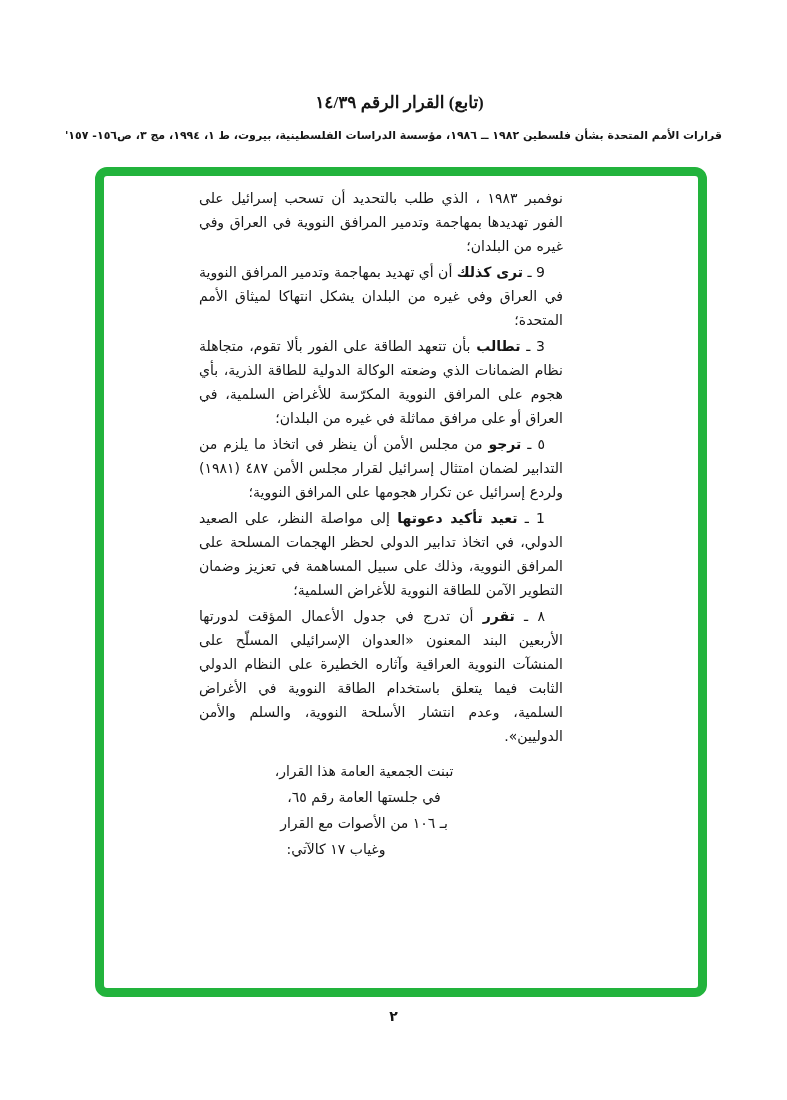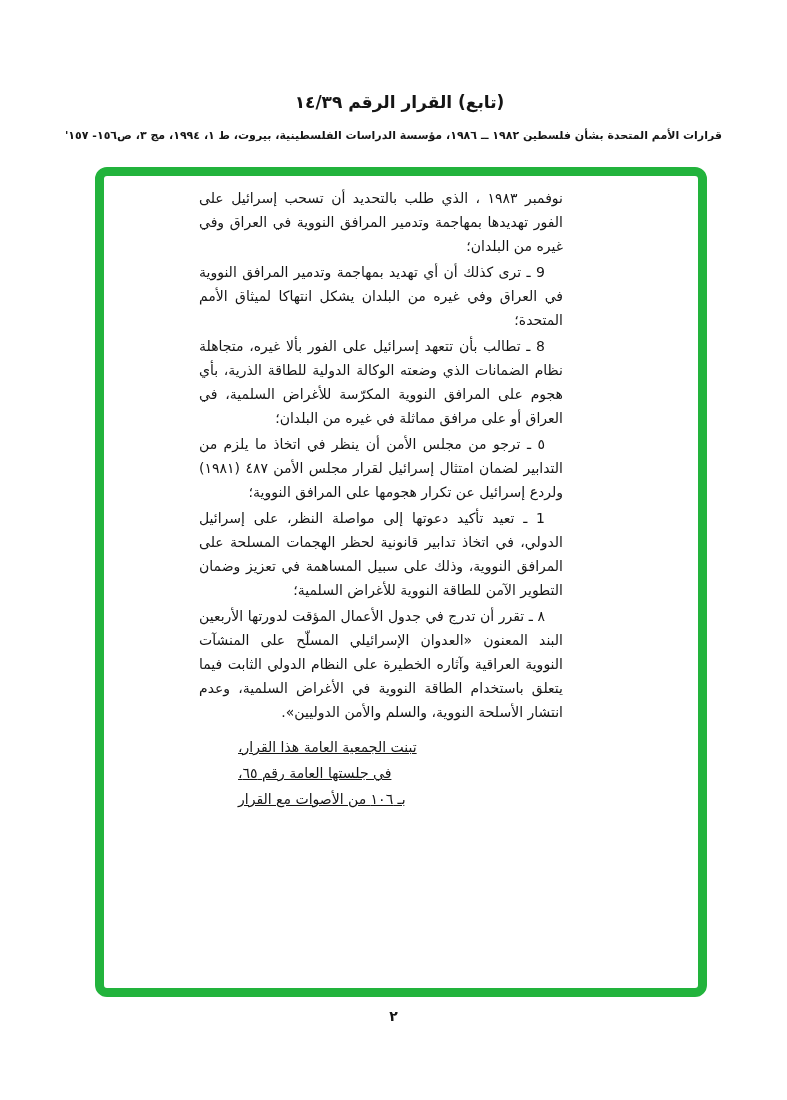--- a/index.html
+++ b/index.html
@@ -10,20 +10,21 @@
     font-family:"DejaVu Sans",sans-serif;
     color:#151515;
     direction:rtl;
     overflow:hidden;
   }
   .doc-title{
     position:absolute;top:92px;left:12px;right:0;
     text-align:center;
     font-size:17px;font-weight:bold;
     letter-spacing:0;
+    font-family:Liberation Serif, serif;
   }
   .doc-source{
     position:absolute;top:129px;left:0;right:0;
     text-align:center;
     font-size:11px;font-weight:bold;
     white-space:nowrap;
   }
   .hl-box{
     position:absolute;
     left:95px;top:167px;
@@ -36,28 +37,27 @@
   }
   .text-main{
     position:absolute;
     top:186px;right:224px;width:368px;
     font-size:14px;
     line-height:24px;
     text-align:justify;
   }
   .para{margin:0 0 2px 4px;}
   .para.numbered{text-indent:18px;}
-  .para b{font-weight:normal;}
+  .para b{font-weight:bold;}
   .adoption{
     margin:10px 73px 0 0;
     width:252px;
     font-size:14px;
     line-height:26px;
-    text-align:left;
-    text-decoration:underline;
+    text-align:center;
   }
   .adoption .line{white-space:nowrap;}
   .adoption .line.centered{padding-left:0;padding-right:56px;}
   .page-number{
     position:absolute;top:1008px;left:0;right:0;
     text-align:center;
     font-size:14px;font-weight:bold;
   }
 </style>
 </head>
@@ -68,26 +68,27 @@
   <div class="doc-title">(تابع) القرار الرقم ١٤/٣٩</div>
 
   <div class="doc-source">قرارات الأمم المتحدة بشأن فلسطين ١٩٨٢ ــ ١٩٨٦، مؤسسة الدراسات الفلسطينية، بيروت، ط ١، ١٩٩٤، مج ٣، ص١٥٦- ١٥٧'</div>
 
   <div class="hl-box" style="border-color: rgb(34, 179, 60);"></div>
 
   <div class="text-main">
 
     <p class="para">نوفمبر ١٩٨٣ ، الذي طلب بالتحديد أن تسحب إسرائيل على الفور تهديدها بمهاجمة وتدمير المرافق النووية في العراق وفي غيره من البلدان؛</p>
       <p class="para numbered"><span>9 ـ </span><b>ترى كذلك</b><span> أن أي تهديد بمهاجمة وتدمير المرافق النووية في العراق وفي غيره من البلدان يشكل انتهاكا لميثاق الأمم المتحدة؛</span></p>
-      <p class="para numbered"><span>8 ـ </span><b>تطالب</b><span> بأن تتعهد إسرائيل على الفور بألا غيره، متجاهلة نظام الضمانات الذي وضعته الوكالة الدولية للطاقة الذرية، بأي هجوم على المرافق النووية المكرّسة للأغراض السلمية، في العراق أو على مرافق مماثلة في غيره من البلدان؛</span></p>
+      <p class="para numbered"><span>3 ـ </span><b>تطالب</b><span> بأن تتعهد الطاقة على الفور بألا تقوم، متجاهلة نظام الضمانات الذي وضعته الوكالة الدولية للطاقة الذرية، بأي هجوم على المرافق النووية المكرّسة للأغراض السلمية، في العراق أو على مرافق مماثلة في غيره من البلدان؛</span></p>
       <p class="para numbered"><span>٥ ـ </span><b>ترجو</b><span> من مجلس الأمن أن ينظر في اتخاذ ما يلزم من التدابير لضمان امتثال إسرائيل لقرار مجلس الأمن ٤٨٧ (١٩٨١) ولردع إسرائيل عن تكرار هجومها على المرافق النووية؛</span></p>
-      <p class="para numbered"><span>1 ـ </span><b>تعيد تأكيد دعوتها</b><span> إلى مواصلة النظر، على إسرائيل الدولي، في اتخاذ تدابير قانونية لحظر الهجمات المسلحة على المرافق النووية، وذلك على سبيل المساهمة في تعزيز وضمان التطوير الآمن للطاقة النووية للأغراض السلمية؛</span></p>
+      <p class="para numbered"><span>1 ـ </span><b>تعيد تأكيد دعوتها</b><span> إلى مواصلة النظر، على الصعيد الدولي، في اتخاذ تدابير الدولي لحظر الهجمات المسلحة على المرافق النووية، وذلك على سبيل المساهمة في تعزيز وضمان التطوير الآمن للطاقة النووية للأغراض السلمية؛</span></p>
       <p class="para numbered"><span>٨ ـ </span><b>تقرر</b><span> أن تدرج في جدول الأعمال المؤقت لدورتها الأربعين البند المعنون «العدوان الإسرائيلي المسلّح على المنشآت النووية العراقية وآثاره الخطيرة على النظام الدولي الثابت فيما يتعلق باستخدام الطاقة النووية في الأغراض السلمية، وعدم انتشار الأسلحة النووية، والسلم والأمن الدوليين».</span></p>
       <div class="adoption">
         <div class="line">تبنت الجمعية العامة هذا القرار،</div>
         <div class="line">في جلستها العامة رقم ٦٥،</div>
         <div class="line">بـ ١٠٦ من الأصوات مع القرار</div>
+        <div class="line centered">وغياب ١٧ كالآتي:</div>
       </div>
   </div>
 
   <div class="page-number">٢</div>
 
 </div>
 
 </body></html>

